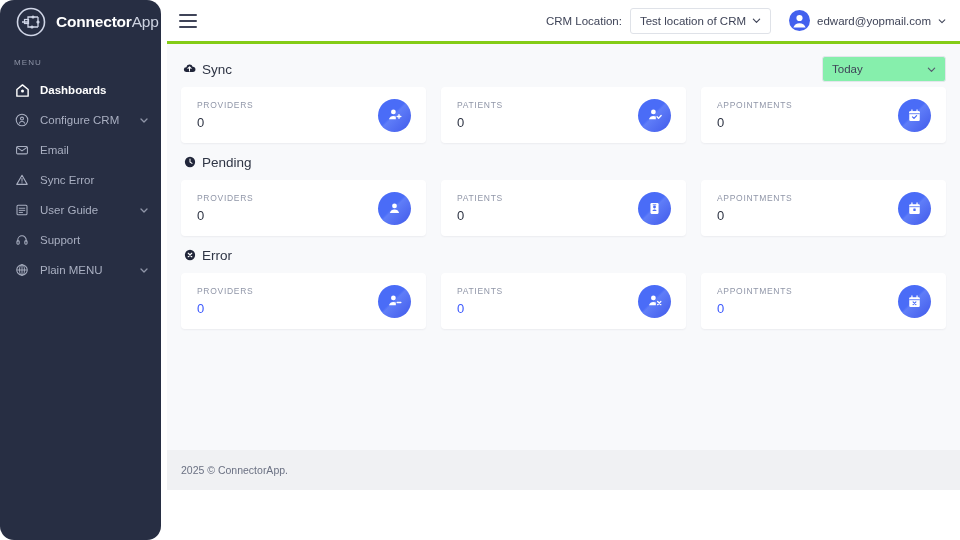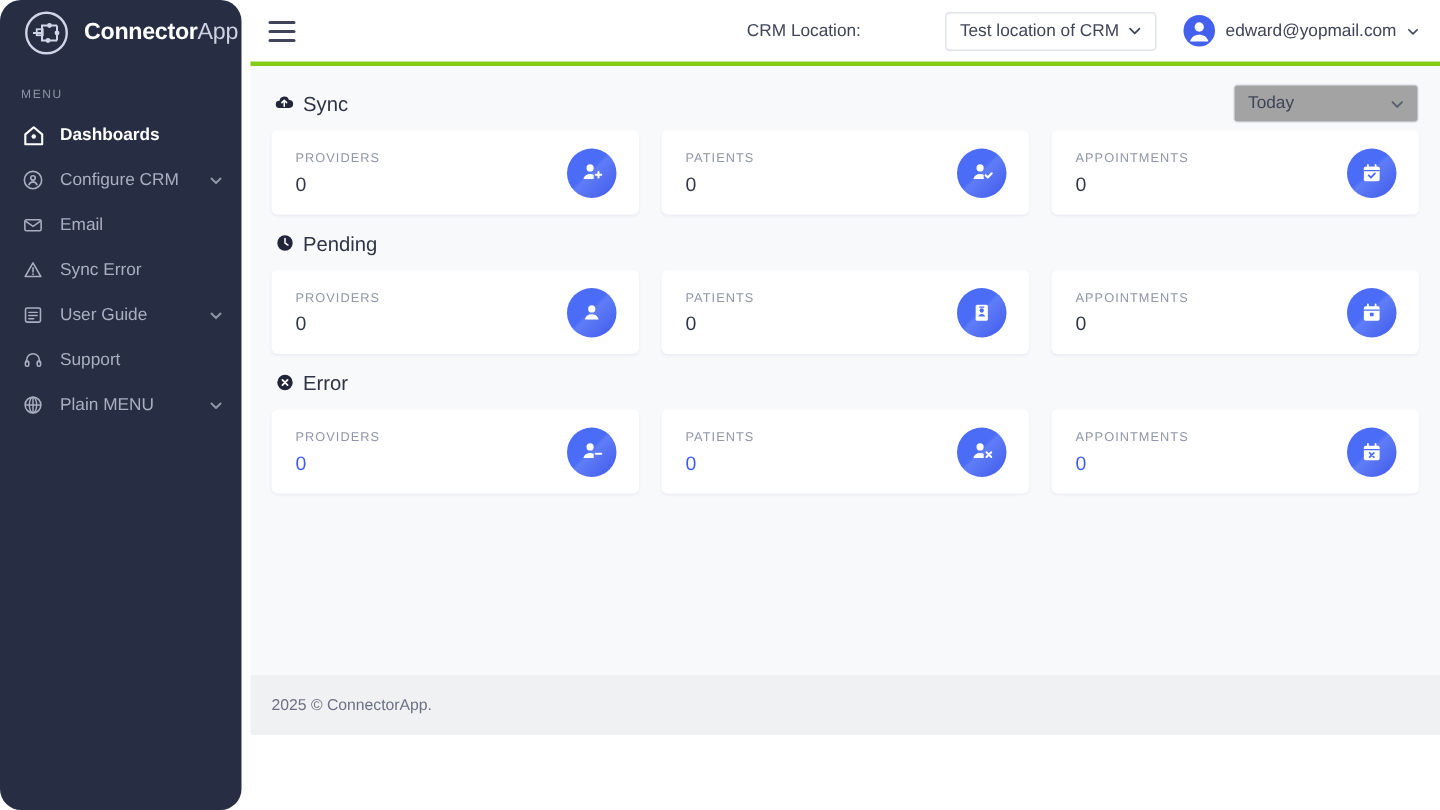--- a/index.html
+++ b/index.html
@@ -61,21 +61,21 @@
   .hamburger { width: 18px; height: 14px; display: flex; flex-direction: column;
                justify-content: space-between; cursor: pointer; }
   .hamburger span { display: block; height: 2px; background: #3f4458; border-radius: 1px; }
   .header-spacer { flex: 1 1 auto; }
   .crm-label { font-size: 11.5px; color: #3f4458; margin-right: 8px; white-space: nowrap; }
   .crm-select {
     display: flex; align-items: center; gap: 6px;
     height: 26px; padding: 0 9px;
     border: 1px solid #dfe2e8; border-radius: 3px;
     background: #fff; font-size: 11.5px; color: #3f4458;
-    cursor: pointer; white-space: nowrap; margin-left: 48px;
+    cursor: pointer; white-space: nowrap;
   }
   .user-box { display: flex; align-items: center; gap: 7px; margin-left: 18px; cursor: pointer; }
   .avatar { width: 21px; height: 21px; border-radius: 50%; background: #4361ee;
             display: flex; align-items: center; justify-content: center; flex: 0 0 21px; }
   .user-mail { font-size: 11.5px; color: #3f4458; white-space: nowrap; }
 
   
   .content {
     position: absolute; left: 167px; top: 44px;
     width: 793px; height: 406px;
@@ -87,21 +87,21 @@
     margin: 6px 0 10px 2px;
   }
   .section-head .sico { width: 13px; height: 13px; display: flex; align-items: center;
                         justify-content: center; flex: 0 0 13px; }
   .section-title { font-size: 13.5px; color: #2f3545; font-weight: normal; }
 
   .filter-row { position: relative; height: 0; }
   .date-filter {
     position: absolute; right: 0; top: 0;
     width: 124px; height: 26px;
-    background: #a3a3a3; border: 1px solid #e3e6ec; border-radius: 3px;
+    background: #86efac; border: 1px solid #e3e6ec; border-radius: 3px;
     display: flex; align-items: center; justify-content: space-between;
     padding: 0 9px; font-size: 11.5px; color: #3f4458; cursor: pointer;
   }
 
   .card-row { display: flex; gap: 15px; margin-bottom: 12px; }
   .stat-card {
     flex: 1 1 0;
     background: #ffffff;
     border-radius: 4px;
     height: 56px;

